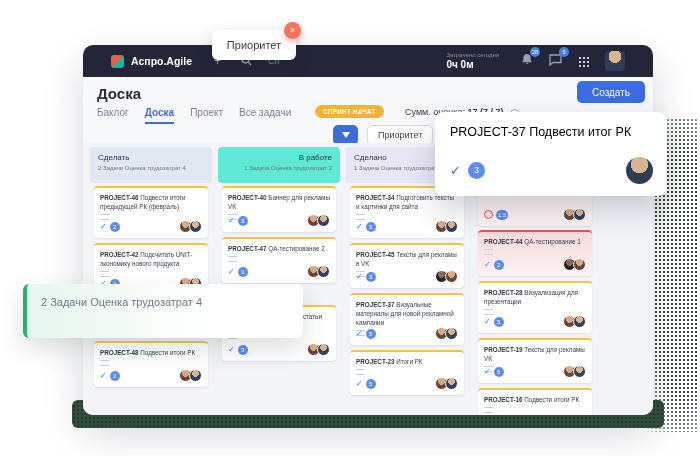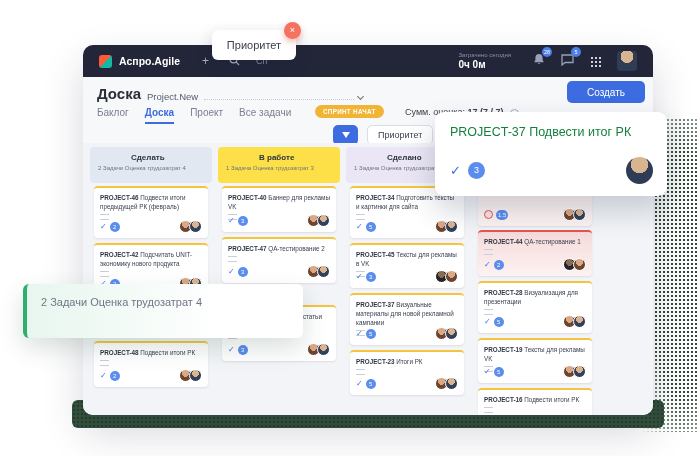--- a/index.html
+++ b/index.html
@@ -15,21 +15,21 @@
     background-image:radial-gradient(#2f4a38 1.1px,transparent 1.5px);background-size:4px 4px;
     -webkit-mask-image:radial-gradient(ellipse at 70% 50%,#000 55%,transparent 100%);
     mask-image:radial-gradient(ellipse at 70% 50%,#000 55%,transparent 100%);}
 
   
   .window{position:absolute;left:83px;top:45px;width:570px;height:370px;background:#f7f8fa;
     border-radius:10px;box-shadow:0 18px 40px rgba(25,35,60,.18);overflow:hidden;z-index:1;}
 
   
   .navbar{position:absolute;left:0;top:0;width:100%;height:32px;background:#232639;
-    display:flex;align-items:center;padding:0 16px;}
+    display:flex;align-items:center;padding:0 28px;}
   .logo{width:13px;height:13px;border-radius:3px;
     background:linear-gradient(135deg,#ff5a36 48%,#12b9a8 52%);}
   .appname{color:#fff;font-size:10.5px;font-weight:700;margin-left:7px;}
   .nav-plus{color:#aab0c5;font-size:12px;margin-left:22px;}
   .nav-search{margin-left:20px;}
   .nav-trunc{color:#8d93ab;font-size:9px;margin-left:16px;}
   .nav-right{margin-left:auto;display:flex;align-items:center;}
   .time-block{text-align:left;margin-right:22px;}
   .time-label{font-size:6px;color:#8a90a8;}
   .time-value{font-size:10px;color:#fff;font-weight:700;margin-top:1px;}
@@ -41,21 +41,21 @@
   .nav-avatar{width:20px;height:20px;border-radius:4px;
     background:radial-gradient(circle at 50% 28%,#d9b491 0 36%,#2e3d55 37%);}
 
   
   .page-title{position:absolute;left:14px;top:40px;font-size:15px;font-weight:700;color:#2b2f3a;}
   .proj-select{position:absolute;left:64px;top:46px;display:flex;align-items:flex-end;}
   .proj-name{font-size:9.5px;color:#555c6e;}
   .proj-dots{display:inline-block;width:150px;border-bottom:1px dotted #c6cbd6;margin:0 4px 2px 6px;}
   .chev{width:5px;height:5px;border-right:1.3px solid #6b7280;border-bottom:1.3px solid #6b7280;
     transform:rotate(45deg);margin-bottom:3px;}
-  .create-btn{position:absolute;right:8px;top:36px;width:78px;height:22px;background:#3d6be0;
+  .create-btn{position:absolute;right:8px;top:36px;width:68px;height:22px;background:#3d6be0;
     color:#fff;font-size:10px;border:none;border-radius:5px;text-align:center;line-height:22px;}
 
   
   .tabs{position:absolute;left:14px;top:62px;display:flex;}
   .tab{font-size:10px;color:#7a8093;margin-right:16px;padding-bottom:4px;}
   .tab.active{color:#3d6be0;font-weight:700;border-bottom:2px solid #3d6be0;}
   .sprint-pill{position:absolute;left:232px;top:60px;background:#f1b434;color:#fff;
     font-size:6.3px;font-weight:700;padding:3px 8px;border-radius:8px;letter-spacing:.3px;}
   .score{position:absolute;left:322px;top:62px;font-size:9px;color:#3a3f4c;}
   .score b{font-weight:700;}
@@ -72,24 +72,24 @@
     border-top:6px solid #fff;}
   .chip{position:absolute;left:284px;top:80px;height:20px;border:1px solid #d8dde6;border-radius:5px;
     background:#fff;font-size:9px;color:#3a3f4c;line-height:18px;padding:0 10px;}
   .add-plus{position:absolute;left:352px;top:82px;font-size:12px;color:#8a90a2;}
 
   
   .board{position:absolute;left:0;top:98px;right:0;bottom:0;background:#f2f4f7;overflow:hidden;}
   .col{position:absolute;top:0;width:122px;height:100%;}
   .colhead{position:absolute;top:4px;left:0;width:122px;height:36px;border-radius:4px;
     padding:6px 8px;}
-  .colhead .ct{font-size:8px;font-weight:700;color:#2d3340;margin-left:33px;}
+  .colhead .ct{font-size:8px;font-weight:400;color:#2d3340;}
   .colhead .cm{font-size:6px;color:#6b7280;margin-top:3px;}
   .ch-todo{background:#e2e8f2;}
-  .ch-progress{background:#fde047;}
+  .ch-progress{background:#5eead4;text-align:right;}
   .ch-done{background:#ebe6f5;}
   .ch-accepted{background:#dff0e6;}
 
   .card{position:absolute;left:4px;width:114px;background:#fff;border-radius:4px;
     border-top:2px solid #f3c53f;box-shadow:0 1px 2px rgba(20,30,60,.10);padding:5px 6px;}
   .card.overdue{border-top-color:#e25656;background:linear-gradient(180deg,#f6dada,#fdf2f2);}
   .card.partial{border-top-color:#e25656;background:#fdf4f3;}
   .ctitle{font-size:6.3px;color:#3a4150;line-height:1.45;}
   .cid{font-weight:700;color:#2e3646;}
   .desc{width:9px;height:6px;margin-top:3px;border-top:1px solid #c9cedb;border-bottom:1px solid #c9cedb;}
@@ -107,21 +107,21 @@
 
   
   .tooltip{position:absolute;left:212px;top:30px;width:84px;height:30px;background:#fff;z-index:4;
     border-radius:6px;box-shadow:0 6px 16px rgba(20,30,60,.20);display:flex;align-items:center;
     justify-content:center;font-size:11px;color:#3a3f4c;}
   .tooltip-close{position:absolute;left:284px;top:22px;width:17px;height:17px;border-radius:50%;
     background:#f3735e;color:#fff;font-size:9px;line-height:17px;text-align:center;z-index:5;
     box-shadow:0 3px 6px rgba(210,80,60,.4);}
   .zoom-card{position:absolute;left:435px;top:112px;width:232px;height:84px;background:#fff;z-index:4;
     border-radius:9px;box-shadow:0 14px 30px rgba(20,30,60,.20);padding:13px 15px;}
-  .zoom-title{font-size:12.5px;color:#15803d;font-weight:400;}
+  .zoom-title{font-size:12.5px;color:#000000;font-weight:400;}
   .zoom-foot{position:absolute;left:15px;right:14px;bottom:12px;display:flex;align-items:center;}
   .zoom-check{color:#3d6be0;font-size:13px;font-weight:700;}
   .zoom-est{margin-left:7px;width:17px;height:17px;border-radius:50%;background:#5b8def;color:#fff;
     font-size:9px;line-height:17px;text-align:center;}
   .zoom-av{margin-left:auto;width:27px;height:27px;border-radius:50%;
     background:radial-gradient(circle at 50% 28%,#d9b491 0 36%,#2e3d55 37%);}
   .accepted{position:absolute;left:23px;top:284px;width:280px;height:54px;z-index:4;
     border-radius:6px;border-left:4px solid #2fae6d;box-shadow:0 10px 24px rgba(20,60,40,.16);
     background:linear-gradient(90deg,#e7f6ee,#ffffff 70%);padding:8px 14px;}
   .acc-title{font-size:14.5px;font-weight:700;color:#2e3440;}
@@ -165,25 +165,20 @@
               <path d="M1 1h11v7.5H4L1 11z" fill="none" stroke="#9aa0b8" stroke-width="1.3"></path>
             </svg>
           <div class="ibadge">5</div>
         </div>
         <div class="grid-icon"></div>
         <div class="nav-avatar"></div>
       </div>
     </div>
 
     <div class="page-title">Доска</div>
-    <div class="proj-select">
-      <span class="proj-name">Project.New</span>
-      <span class="proj-dots"></span>
-      <span class="chev"></span>
-    </div>
     <button class="create-btn">Создать</button>
 
     <div class="tabs">
       <div class="tab">Баклог</div>
       <div class="tab active">Доска</div>
       <div class="tab">Проект</div>
       <div class="tab">Все задачи</div>
     </div>
     <div class="sprint-pill">СПРИНТ НАЧАТ</div>
     <div class="score">

